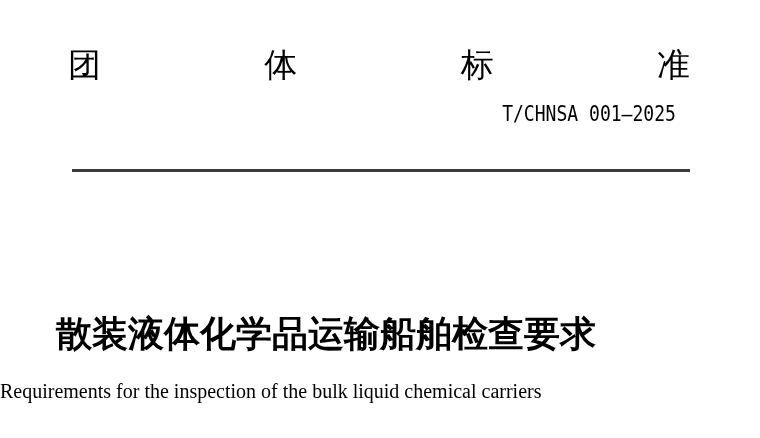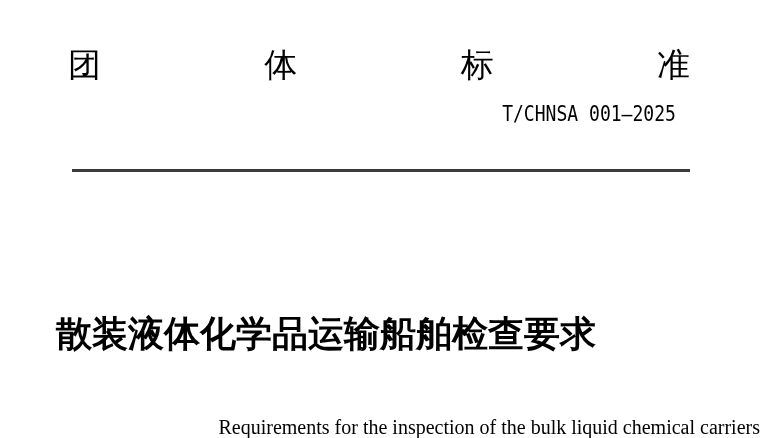--- a/index.html
+++ b/index.html
@@ -67,27 +67,26 @@
     letter-spacing: 0px;
     color: #000000;
     font-family: "Liberation Sans", "DejaVu Sans", sans-serif;
   }
   
   .title-en {
     position: absolute;
     left: 0;
     top: 379px;
     width: 760px;
-    text-align: right;
+    text-align: left;
     font-family: "Liberation Serif", "DejaVu Serif", serif;
     font-size: 20px;
     line-height: 1.2;
     font-weight: 400;
     color: #000000;
-    margin-top: 36px;
   }
 </style>
 </head>
 <body>
 
 <div class="page">
 
   <div class="std-type-heading">
     <span>团</span>
     <span>体</span>

